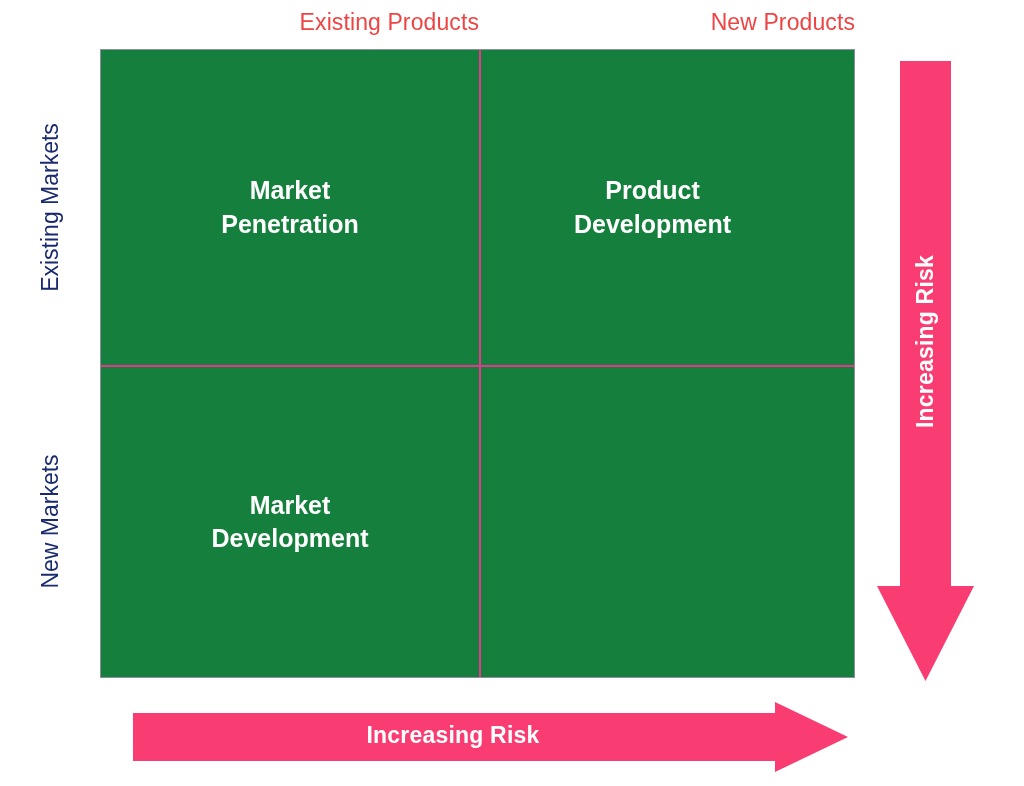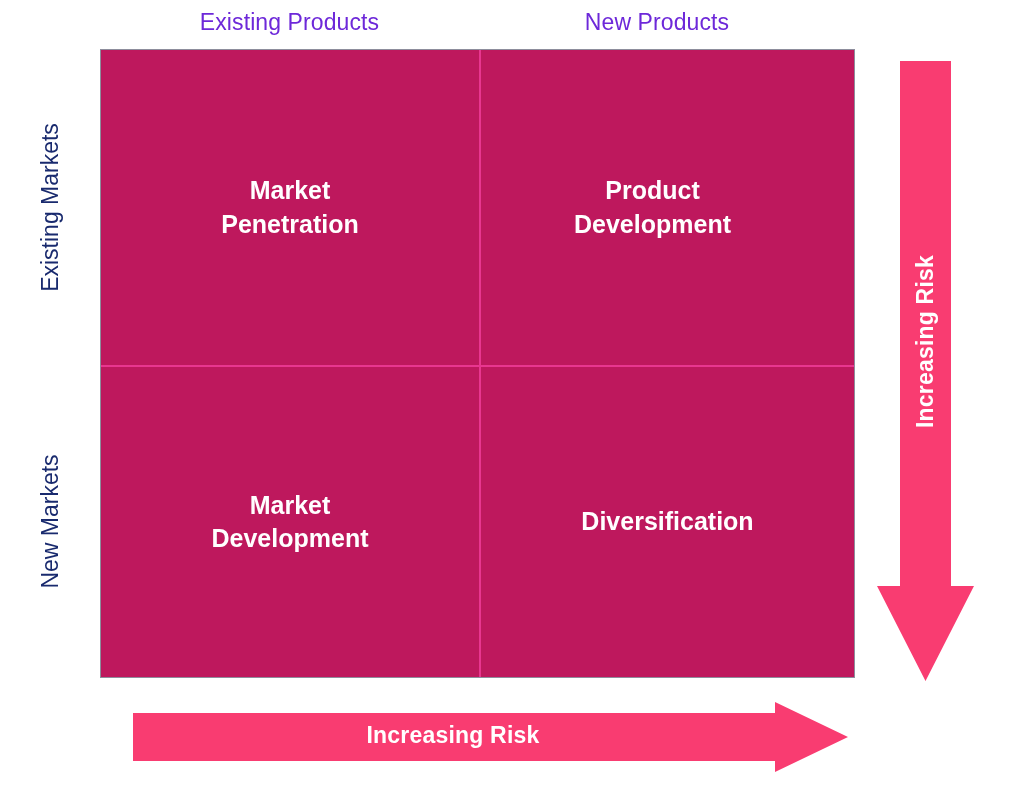--- a/index.html
+++ b/index.html
@@ -20,27 +20,27 @@
     height: 786px;
     background: #ffffff;
   }
 
   
   .col-header {
     position: absolute;
     top: 9px;
     font-size: 23px;
     font-weight: 400;
-    color: #6d28d9;
-    text-align: center;
+    color: #ef4444;
+    text-align: right;
     letter-spacing: 0.1px;
     white-space: nowrap;
   }
   #col-header-existing { left: 100px; width: 379px; }
-  #col-header-new      { left: 469px; width: 376px; }
+  #col-header-new      { left: 479px; width: 376px; }
 
   
   .row-header {
     position: absolute;
     left: 0;
     width: 100px;
     font-size: 23px;
     font-weight: 400;
     color: #192a6e;
     white-space: nowrap;
@@ -56,21 +56,21 @@
   #row-header-existing { top: 49px;  height: 316px; }
   #row-header-new      { top: 365px; height: 313px; }
 
   
   #matrix {
     position: absolute;
     left: 100px;
     top: 49px;
     width: 755px;
     height: 629px;
-    background: #be185d;
+    background: #15803d;
     border: 1px solid #8d8d9c;
     box-sizing: border-box;
     text-decoration: underline;
   }
   .divider {
     position: absolute;
     background: #e8368f;
   }
   #divider-vertical {
     left: 378px;
@@ -197,23 +197,20 @@
     <div class="quadrant" id="quadrant-product-development">
       <div class="quadrant-label">Product
 Development</div>
     </div>
 
     <div class="quadrant" id="quadrant-market-development">
       <div class="quadrant-label">Market
 Development</div>
     </div>
 
-    <div class="quadrant" id="quadrant-diversification">
-      <div class="quadrant-label">Diversification</div>
-    </div>
 
     <div class="divider" id="divider-vertical"></div>
     <div class="divider" id="divider-horizontal"></div>
   </div>
 
   <div id="arrow-vertical-risk">
     <svg class="arrow-svg" viewBox="0 0 97 620" preserveAspectRatio="none">
       <polygon points="23,0 74,0 74,525 97,525 48.5,620 0,525 23,525" fill="#f93c71"></polygon>
     </svg>
     <div id="arrow-vertical-label">

